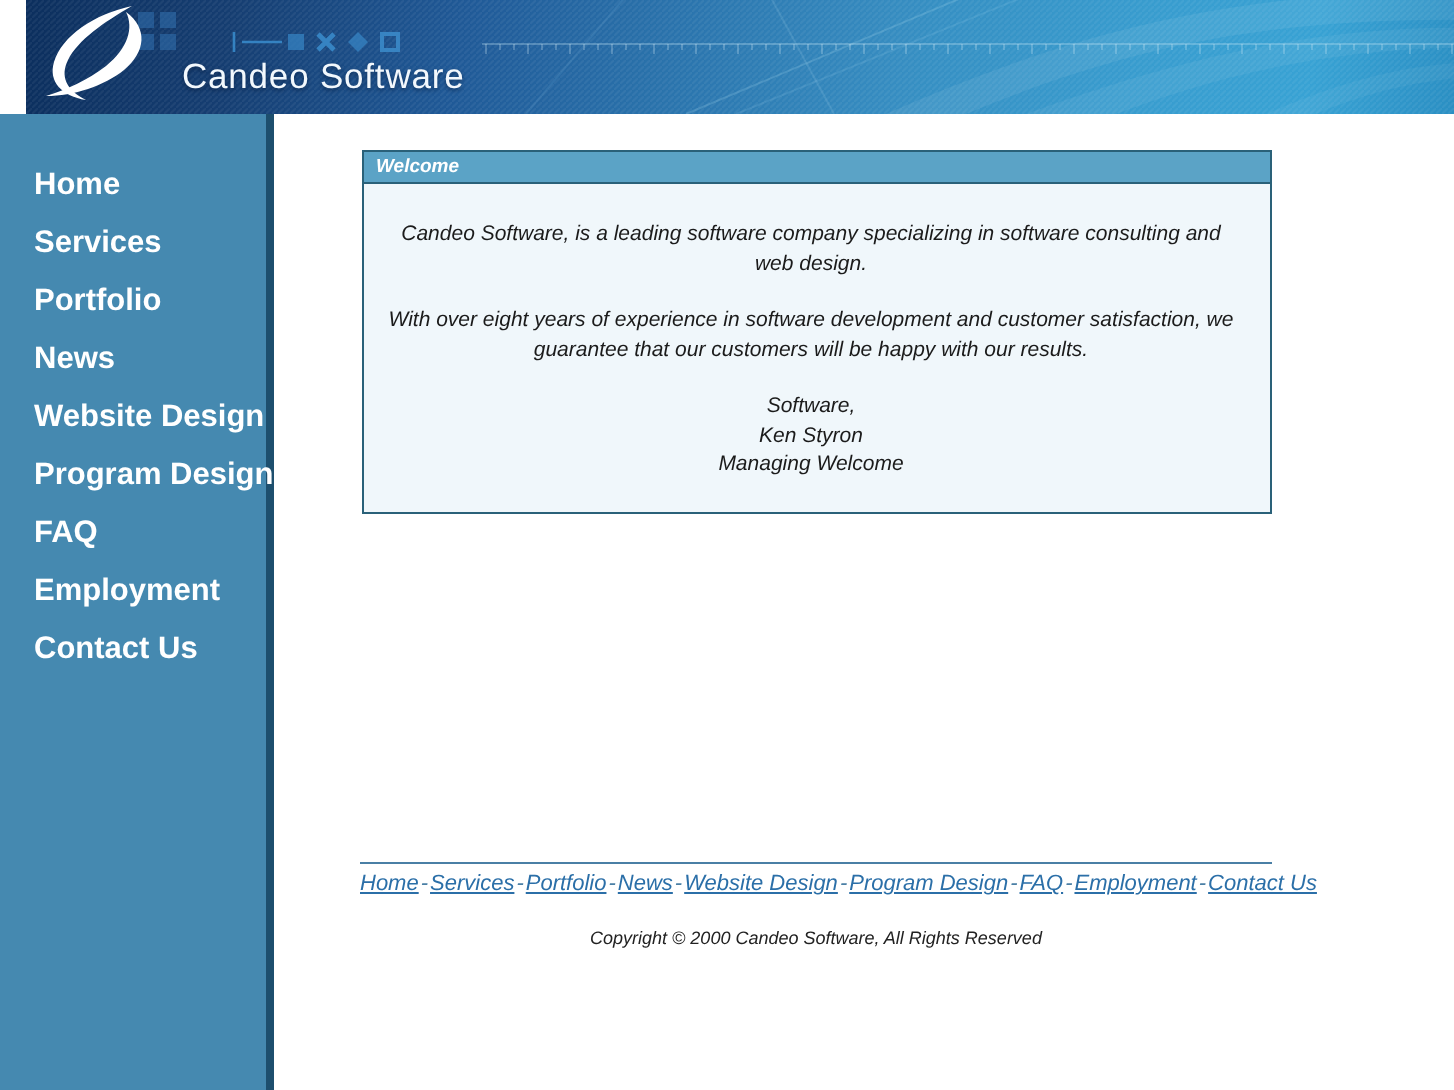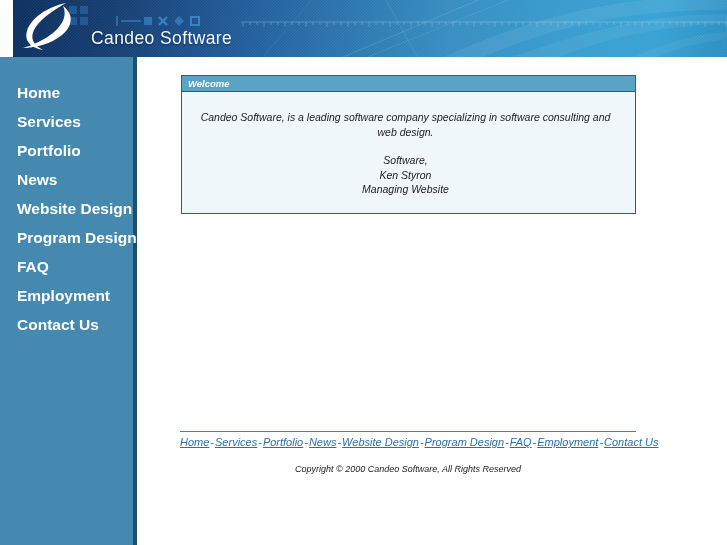--- a/index.html
+++ b/index.html
@@ -305,24 +305,25 @@
     <a class="nav-item">Contact Us</a>
   </div>
 </div>
 
 <div id="main">
 
   <div id="welcome-panel">
     <div id="welcome-bar">Welcome</div>
     <div id="welcome-body">
       <p class="para">Candeo Software, is a leading software company specializing in software consulting and web design.</p>
+      <p class="para">With over eight years of experience in software development and customer satisfaction, we guarantee that our customers will be happy with our results.</p>
       <div>
         <div class="sig-line">Software,</div>
         <div class="sig-line">Ken Styron</div>
-        <div class="sig-line">Managing Website</div>
+        <div class="sig-line">Managing Welcome</div>
       </div>
     </div>
   </div>
 
   <div id="footer">
     <div id="footer-rule"></div>
     <div id="footer-links"><a>Home</a><span class="fsep">-</span><a>Services</a><span class="fsep">-</span><a>Portfolio</a><span class="fsep">-</span><a>News</a><span class="fsep">-</span><a>Website Design</a><span class="fsep">-</span><a>Program Design</a><span class="fsep">-</span><a>FAQ</a><span class="fsep">-</span><a>Employment</a><span class="fsep">-</span><a>Contact Us</a></div>
     <div id="copyright">Copyright © 2000 Candeo Software, All Rights Reserved</div>
   </div>
 

